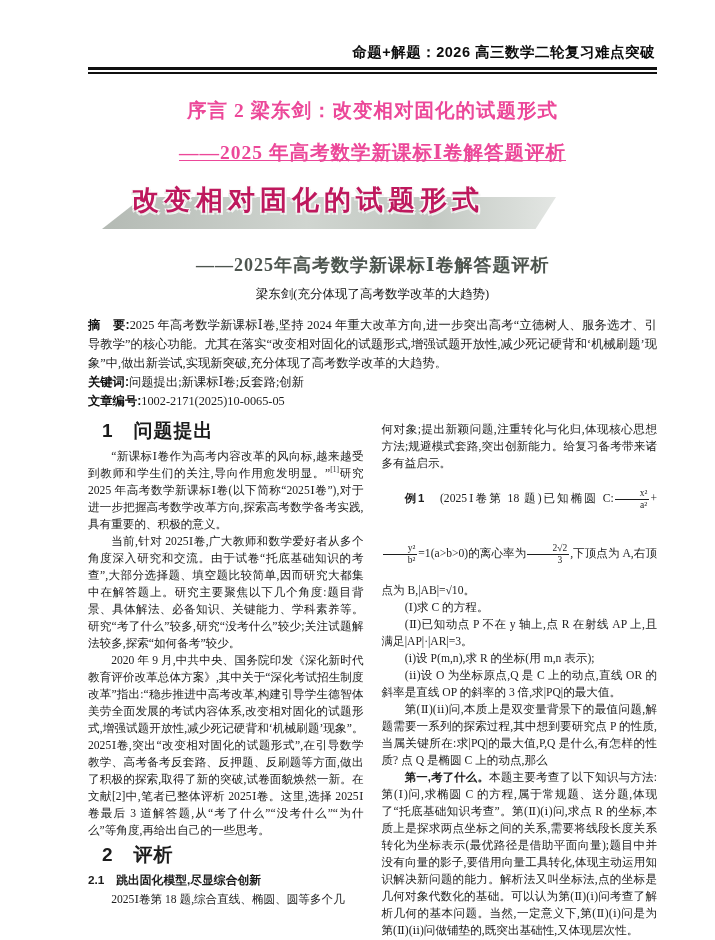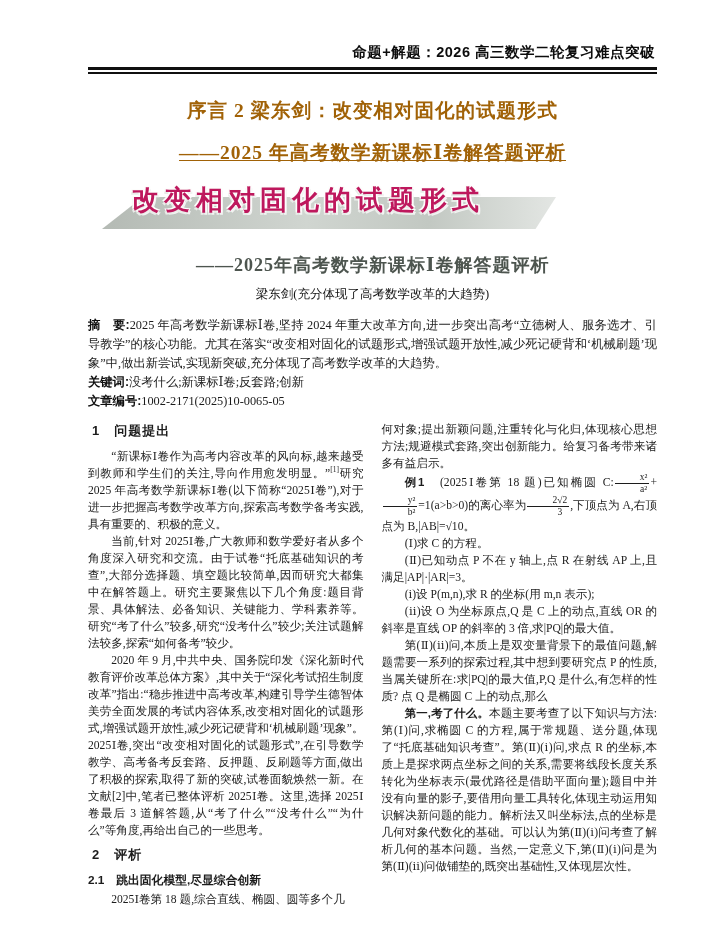--- a/index.html
+++ b/index.html
@@ -24,21 +24,21 @@
     padding-right:2px;
   }
   .header-rule{
     margin-top:5px;height:2px;
     border-top:3px solid #101010;
     border-bottom:2px solid #101010;
   }
   
   .doc-title{
     text-align:center;font-weight:bold;
-    font-size:19.5px;line-height:26px;color:#a16207;
+    font-size:19.5px;line-height:26px;color:#ec4899;
     letter-spacing:1px;
   }
   .doc-title.l1{margin-top:24px;}
   .doc-title.l2{margin-top:16px;text-decoration:underline;}
   
   .banner{position:relative;height:95px;margin-top:14px;}
   .band{
     position:absolute;left:14px;top:17px;width:454px;height:32px;
     background:linear-gradient(90deg,#b4bab4 0%,#d0d5d0 45%,#c2c8c2 72%,#e3e6e3 100%);
     clip-path:polygon(9% 0,100% 0,95.5% 100%,0 100%);
@@ -66,39 +66,39 @@
     font-family:"Liberation Sans","DejaVu Sans",sans-serif;
     font-weight:bold;font-size:12.3px;color:#0e0e0e;
   }
   
   .columns{display:flex;gap:18px;margin-top:10px;}
   .col{flex:1;min-width:0;font-size:11.6px;line-height:17px;color:#1c1c1c;}
   .col .p,.col .pc{margin:0;text-align:justify;}
   .col .p{text-indent:2em;}
   .col .h1{
     font-family:"Liberation Sans","DejaVu Sans",sans-serif;
-    font-weight:bold;font-size:13px;line-height:20px;
-    letter-spacing:1px;margin:6px 4px 7px;
+    font-weight:bold;font-size:19px;line-height:20px;
+    letter-spacing:1px;margin:6px 14px 7px;
   }
   .col .h1:first-child{margin-top:0;}
   .col .h2{
     font-family:"Liberation Sans","DejaVu Sans",sans-serif;
     font-weight:bold;font-size:11.8px;line-height:17px;
     margin:3px 0 2px;
   }
   .col b{
     font-family:"Liberation Sans","DejaVu Sans",sans-serif;
     font-size:11.4px;font-weight:bold;
   }
   sup{font-size:7.5px;line-height:0;}
   
   .frac{
     display:inline-flex;flex-direction:column;
     vertical-align:middle;text-align:center;
-    font-size:9.5px;line-height:11px;margin:0 1px;
+    font-size:9.5px;line-height:11px;margin:16px 1px;
   }
   .frac .num{border-bottom:1px solid #1c1c1c;padding:0 2px;}
   .frac .den{padding:0 2px;}
 </style>
 </head>
 <body>
 
 <div class="page">
 
   <div class="header-label">命题+解题：2026 高三数学二轮复习难点突破</div>
@@ -110,21 +110,21 @@
   <div class="banner">
     <div class="band"></div>
     <div class="banner-headline">改变相对固化的试题形式</div>
     <div class="banner-subtitle">——2025年高考数学新课标Ⅰ卷解答题评析</div>
   </div>
 
   <div class="author">梁东剑(充分体现了高考数学改革的大趋势)</div>
 
   <div class="meta">
     <p><span class="label">摘　要:</span><span>2025 年高考数学新课标Ⅰ卷,坚持 2024 年重大改革方向,进一步突出高考“立德树人、服务选才、引导教学”的核心功能。尤其在落实“改变相对固化的试题形式,增强试题开放性,减少死记硬背和‘机械刷题’现象”中,做出新尝试,实现新突破,充分体现了高考数学改革的大趋势。</span></p>
-    <p><span class="label">关键词:</span><span>没考什么;新课标Ⅰ卷;反套路;创新</span></p>
+    <p><span class="label">关键词:</span><span>问题提出;新课标Ⅰ卷;反套路;创新</span></p>
     <p><span class="label">文章编号:</span><span>1002-2171(2025)10-0065-05</span></p>
   </div>
 
   <div class="columns">
     <div class="col">
         <div class="h1">1　问题提出</div>
         <div class="p">“新课标Ⅰ卷作为高考内容改革的风向标,越来越受到教师和学生们的关注,导向作用愈发明显。”<sup>[1]</sup>研究 2025 年高考数学新课标Ⅰ卷(以下简称“2025Ⅰ卷”),对于进一步把握高考数学改革方向,探索高考数学备考实践,具有重要的、积极的意义。</div>
         <div class="p">当前,针对 2025Ⅰ卷,广大教师和数学爱好者从多个角度深入研究和交流。由于试卷“托底基础知识的考查”,大部分选择题、填空题比较简单,因而研究大都集中在解答题上。研究主要聚焦以下几个角度:题目背景、具体解法、必备知识、关键能力、学科素养等。研究“考了什么”较多,研究“没考什么”较少;关注试题解法较多,探索“如何备考”较少。</div>
         <div class="p">2020 年 9 月,中共中央、国务院印发《深化新时代教育评价改革总体方案》,其中关于“深化考试招生制度改革”指出:“稳步推进中高考改革,构建引导学生德智体美劳全面发展的考试内容体系,改变相对固化的试题形式,增强试题开放性,减少死记硬背和‘机械刷题’现象”。2025Ⅰ卷,突出“改变相对固化的试题形式”,在引导数学教学、高考备考反套路、反押题、反刷题等方面,做出了积极的探索,取得了新的突破,试卷面貌焕然一新。在文献[2]中,笔者已整体评析 2025Ⅰ卷。这里,选择 2025Ⅰ卷最后 3 道解答题,从“考了什么”“没考什么”“为什么”等角度,再给出自己的一些思考。</div>
         <div class="h1">2　评析</div>

